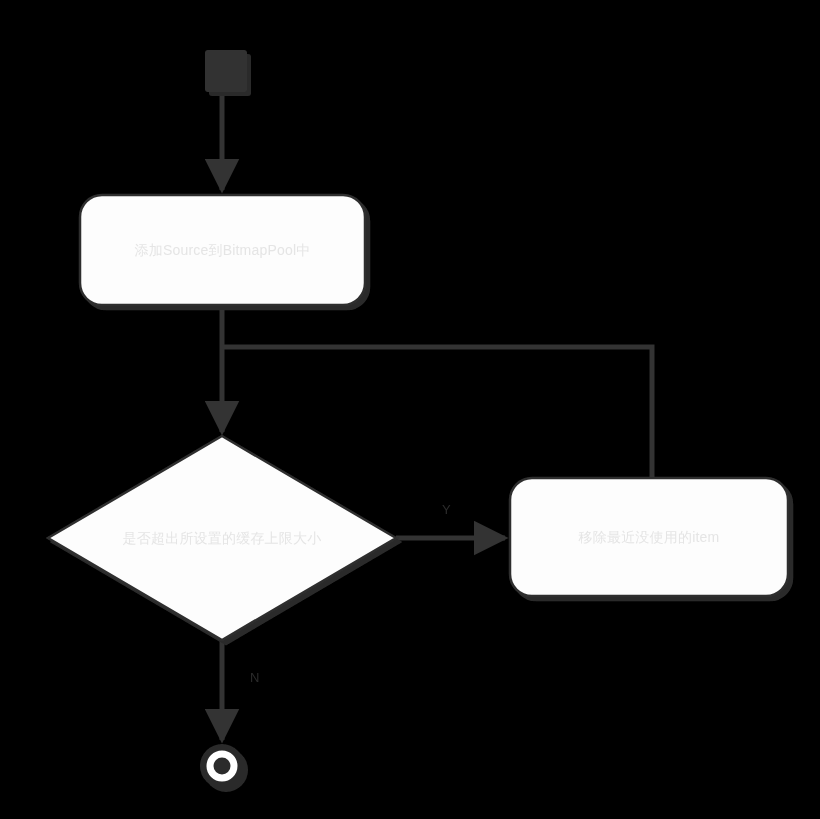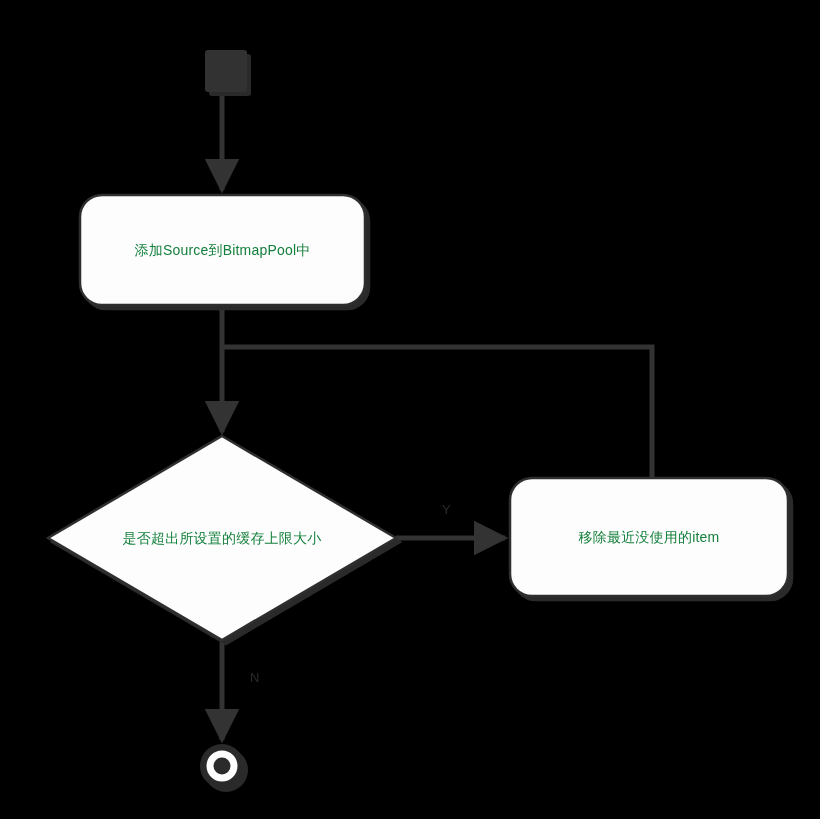--- a/index.html
+++ b/index.html
@@ -25,21 +25,21 @@
     width: 820px;
     height: 819px;
     display: block;
   }
   .node-label {
     position: absolute;
     display: flex;
     align-items: center;
     justify-content: center;
     text-align: left;
-    color: #15803d;
+    color: #e5e5e5;
     font-size: 14px;
     line-height: 1.35;
     letter-spacing: 0.2px;
     white-space: nowrap;
     pointer-events: none;
   }
   .edge-label {
     position: absolute;
     color: #2b2b2b;
     font-size: 13px;

